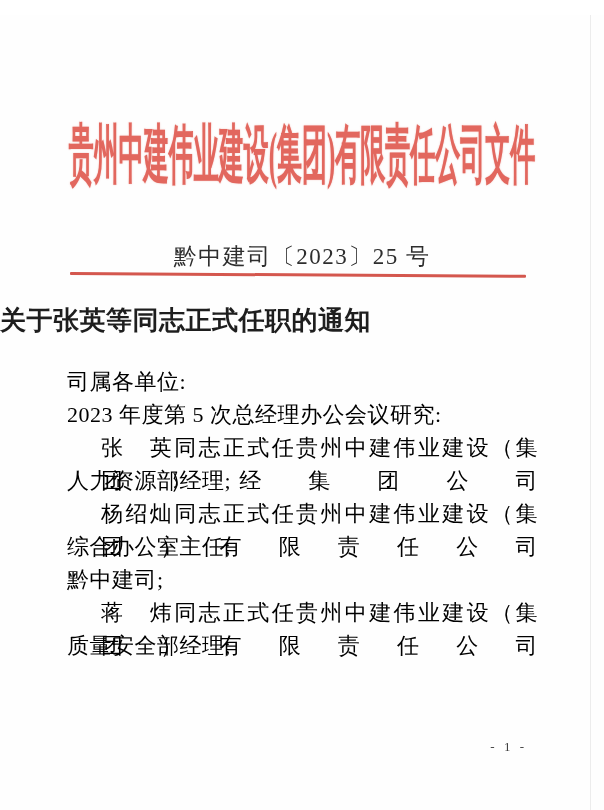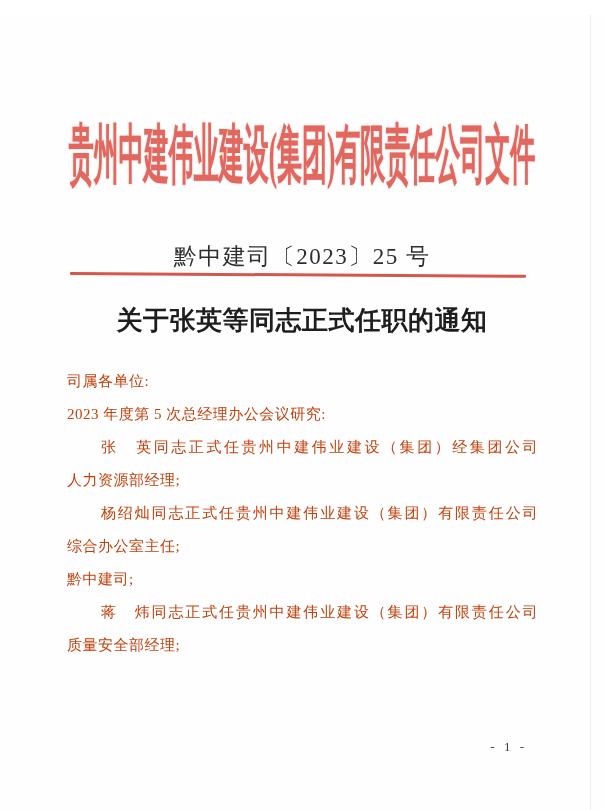--- a/index.html
+++ b/index.html
@@ -67,34 +67,33 @@
     background: #d4574e;
     transform: rotate(0.35deg);
     transform-origin: left center;
     border-radius: 1px;
   }
   .doc-title {
     position: absolute;
     top: 288px;
     left: 0;
     right: 0;
-    text-align: center;
     font-size: 26px;
     font-weight: bold;
     color: #1e1e1e;
     letter-spacing: 0.5px;
     white-space: nowrap;
   }
   .body-text {
     position: absolute;
     top: 350px;
     left: 67px;
     width: 471px;
-    font-size: 15px;
-    color: #c2410c;
+    font-size: 22px;
+    color: #000000;
   }
   .body-text .line {
     height: 33px;
     line-height: 33px;
     letter-spacing: 0.5px;
     white-space: nowrap;
   }
   .body-text .line.indent {
     padding-left: 34px;
   }

